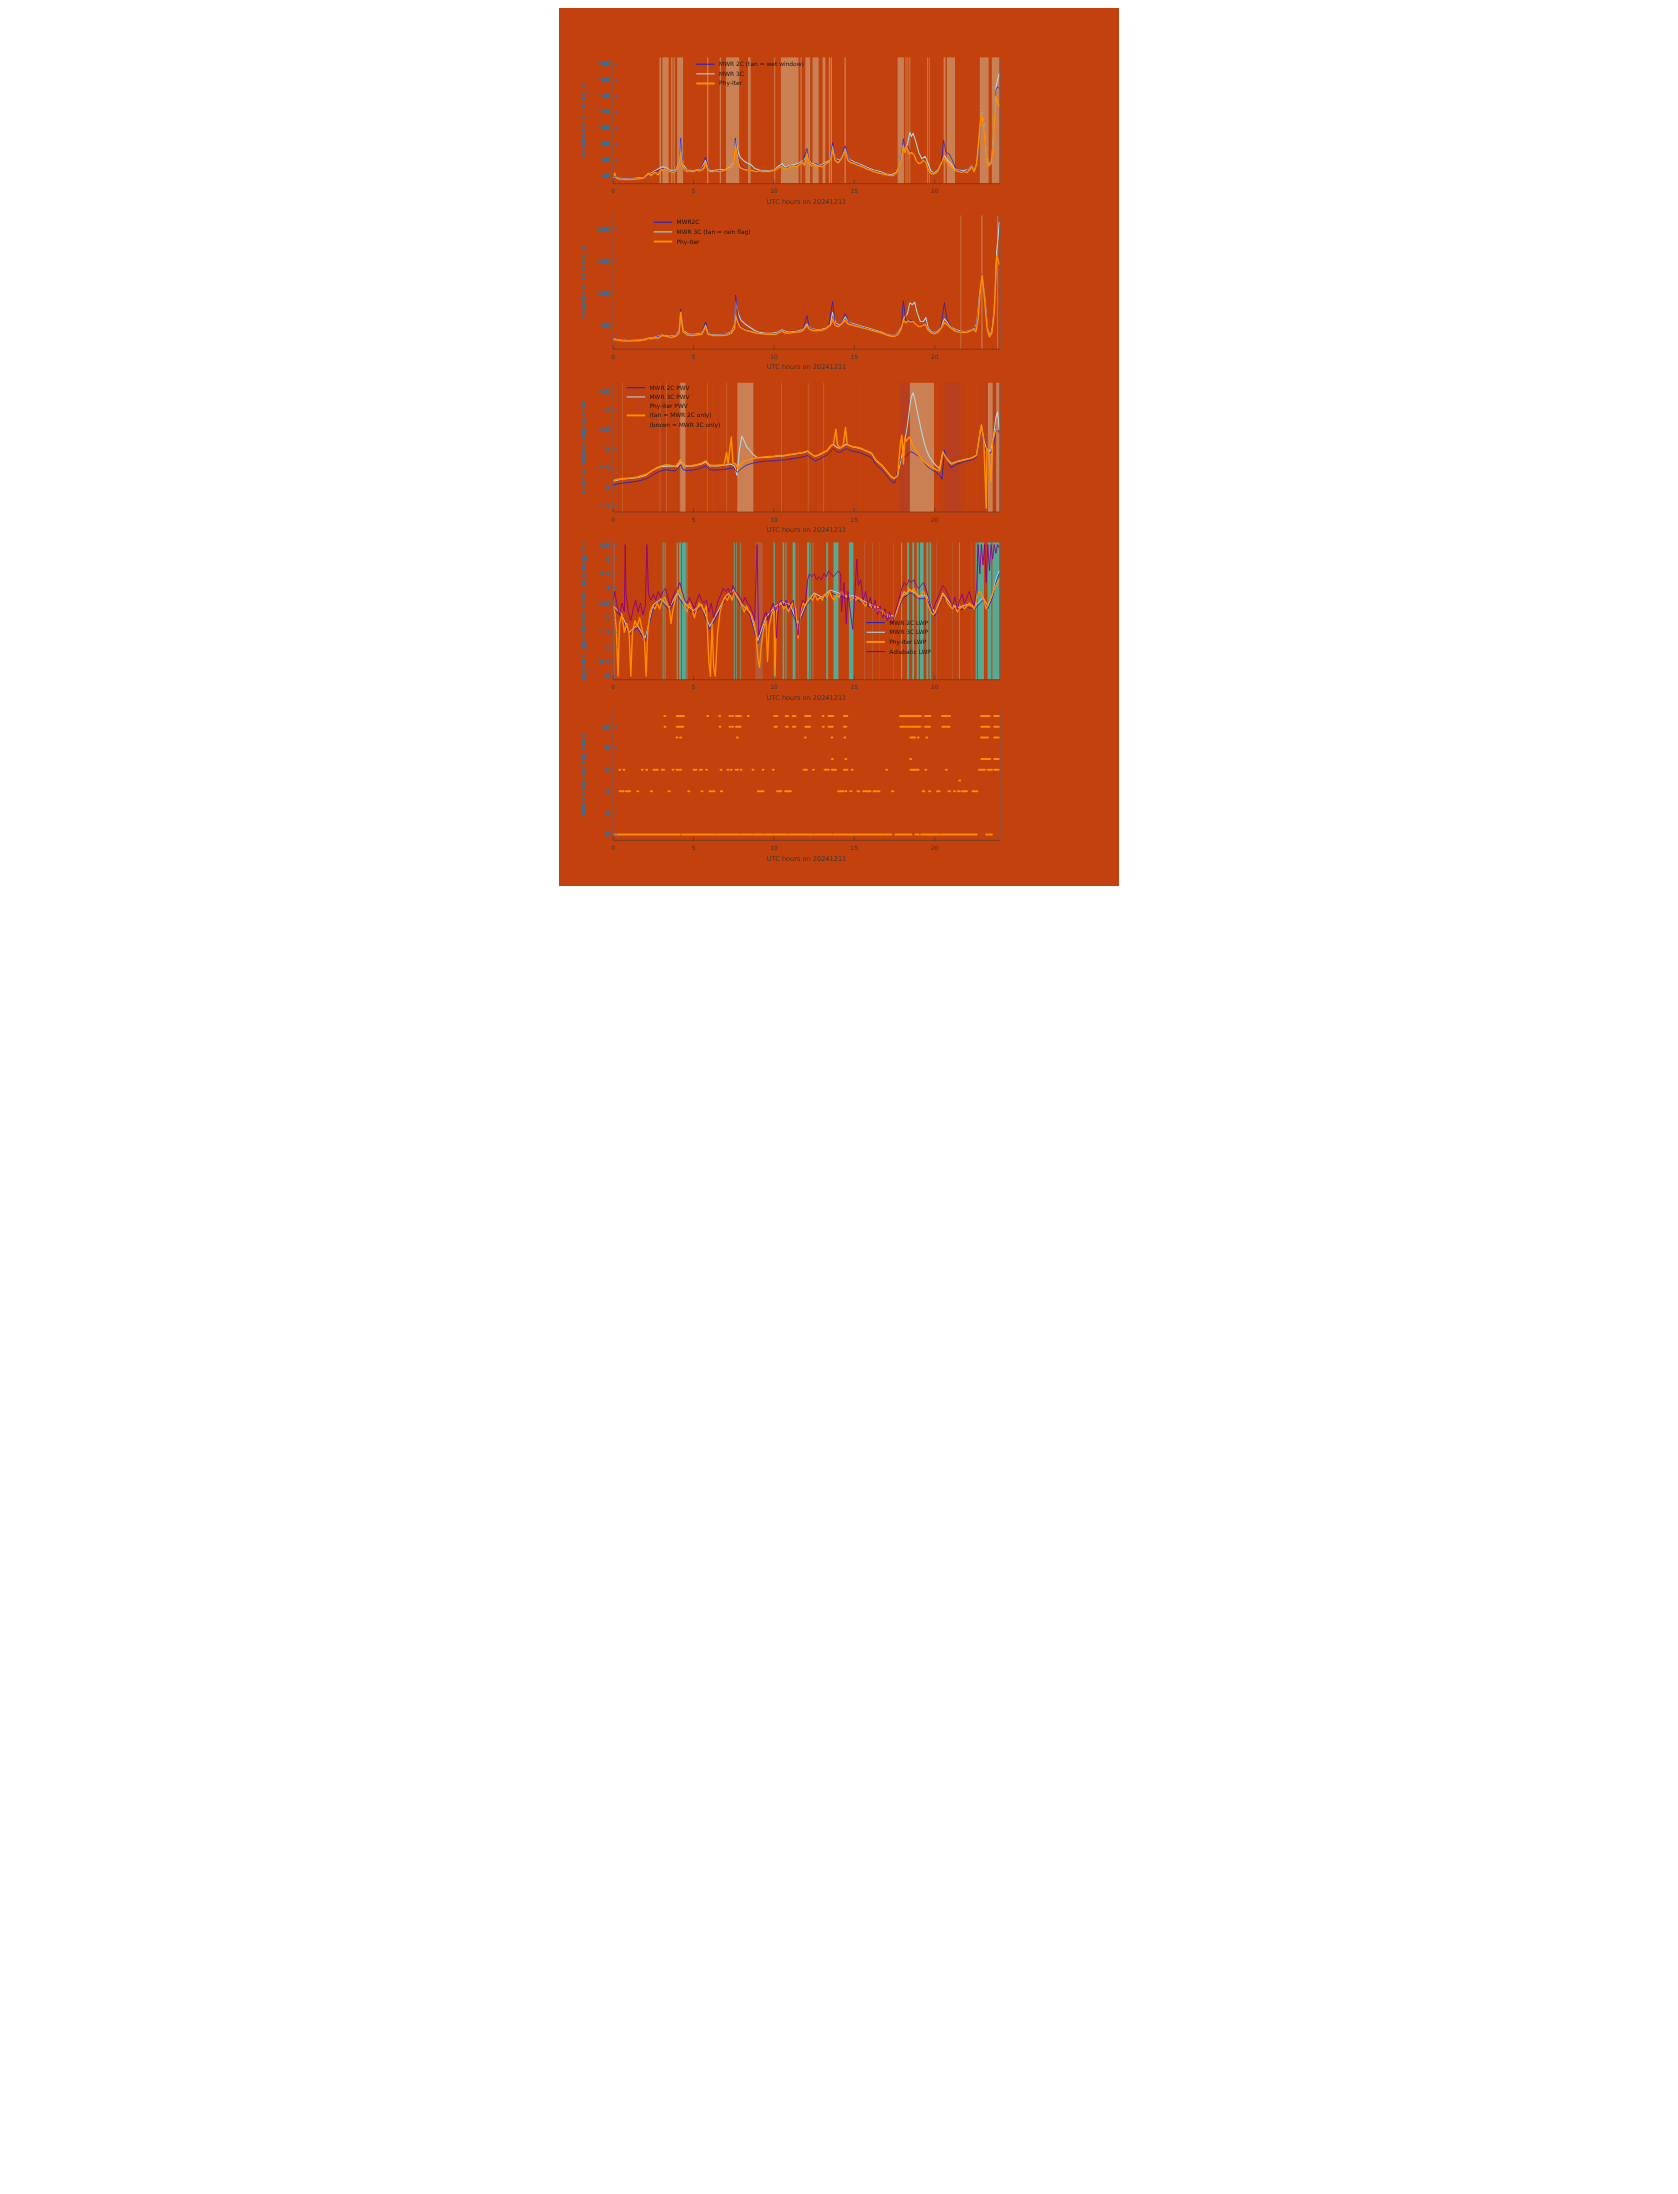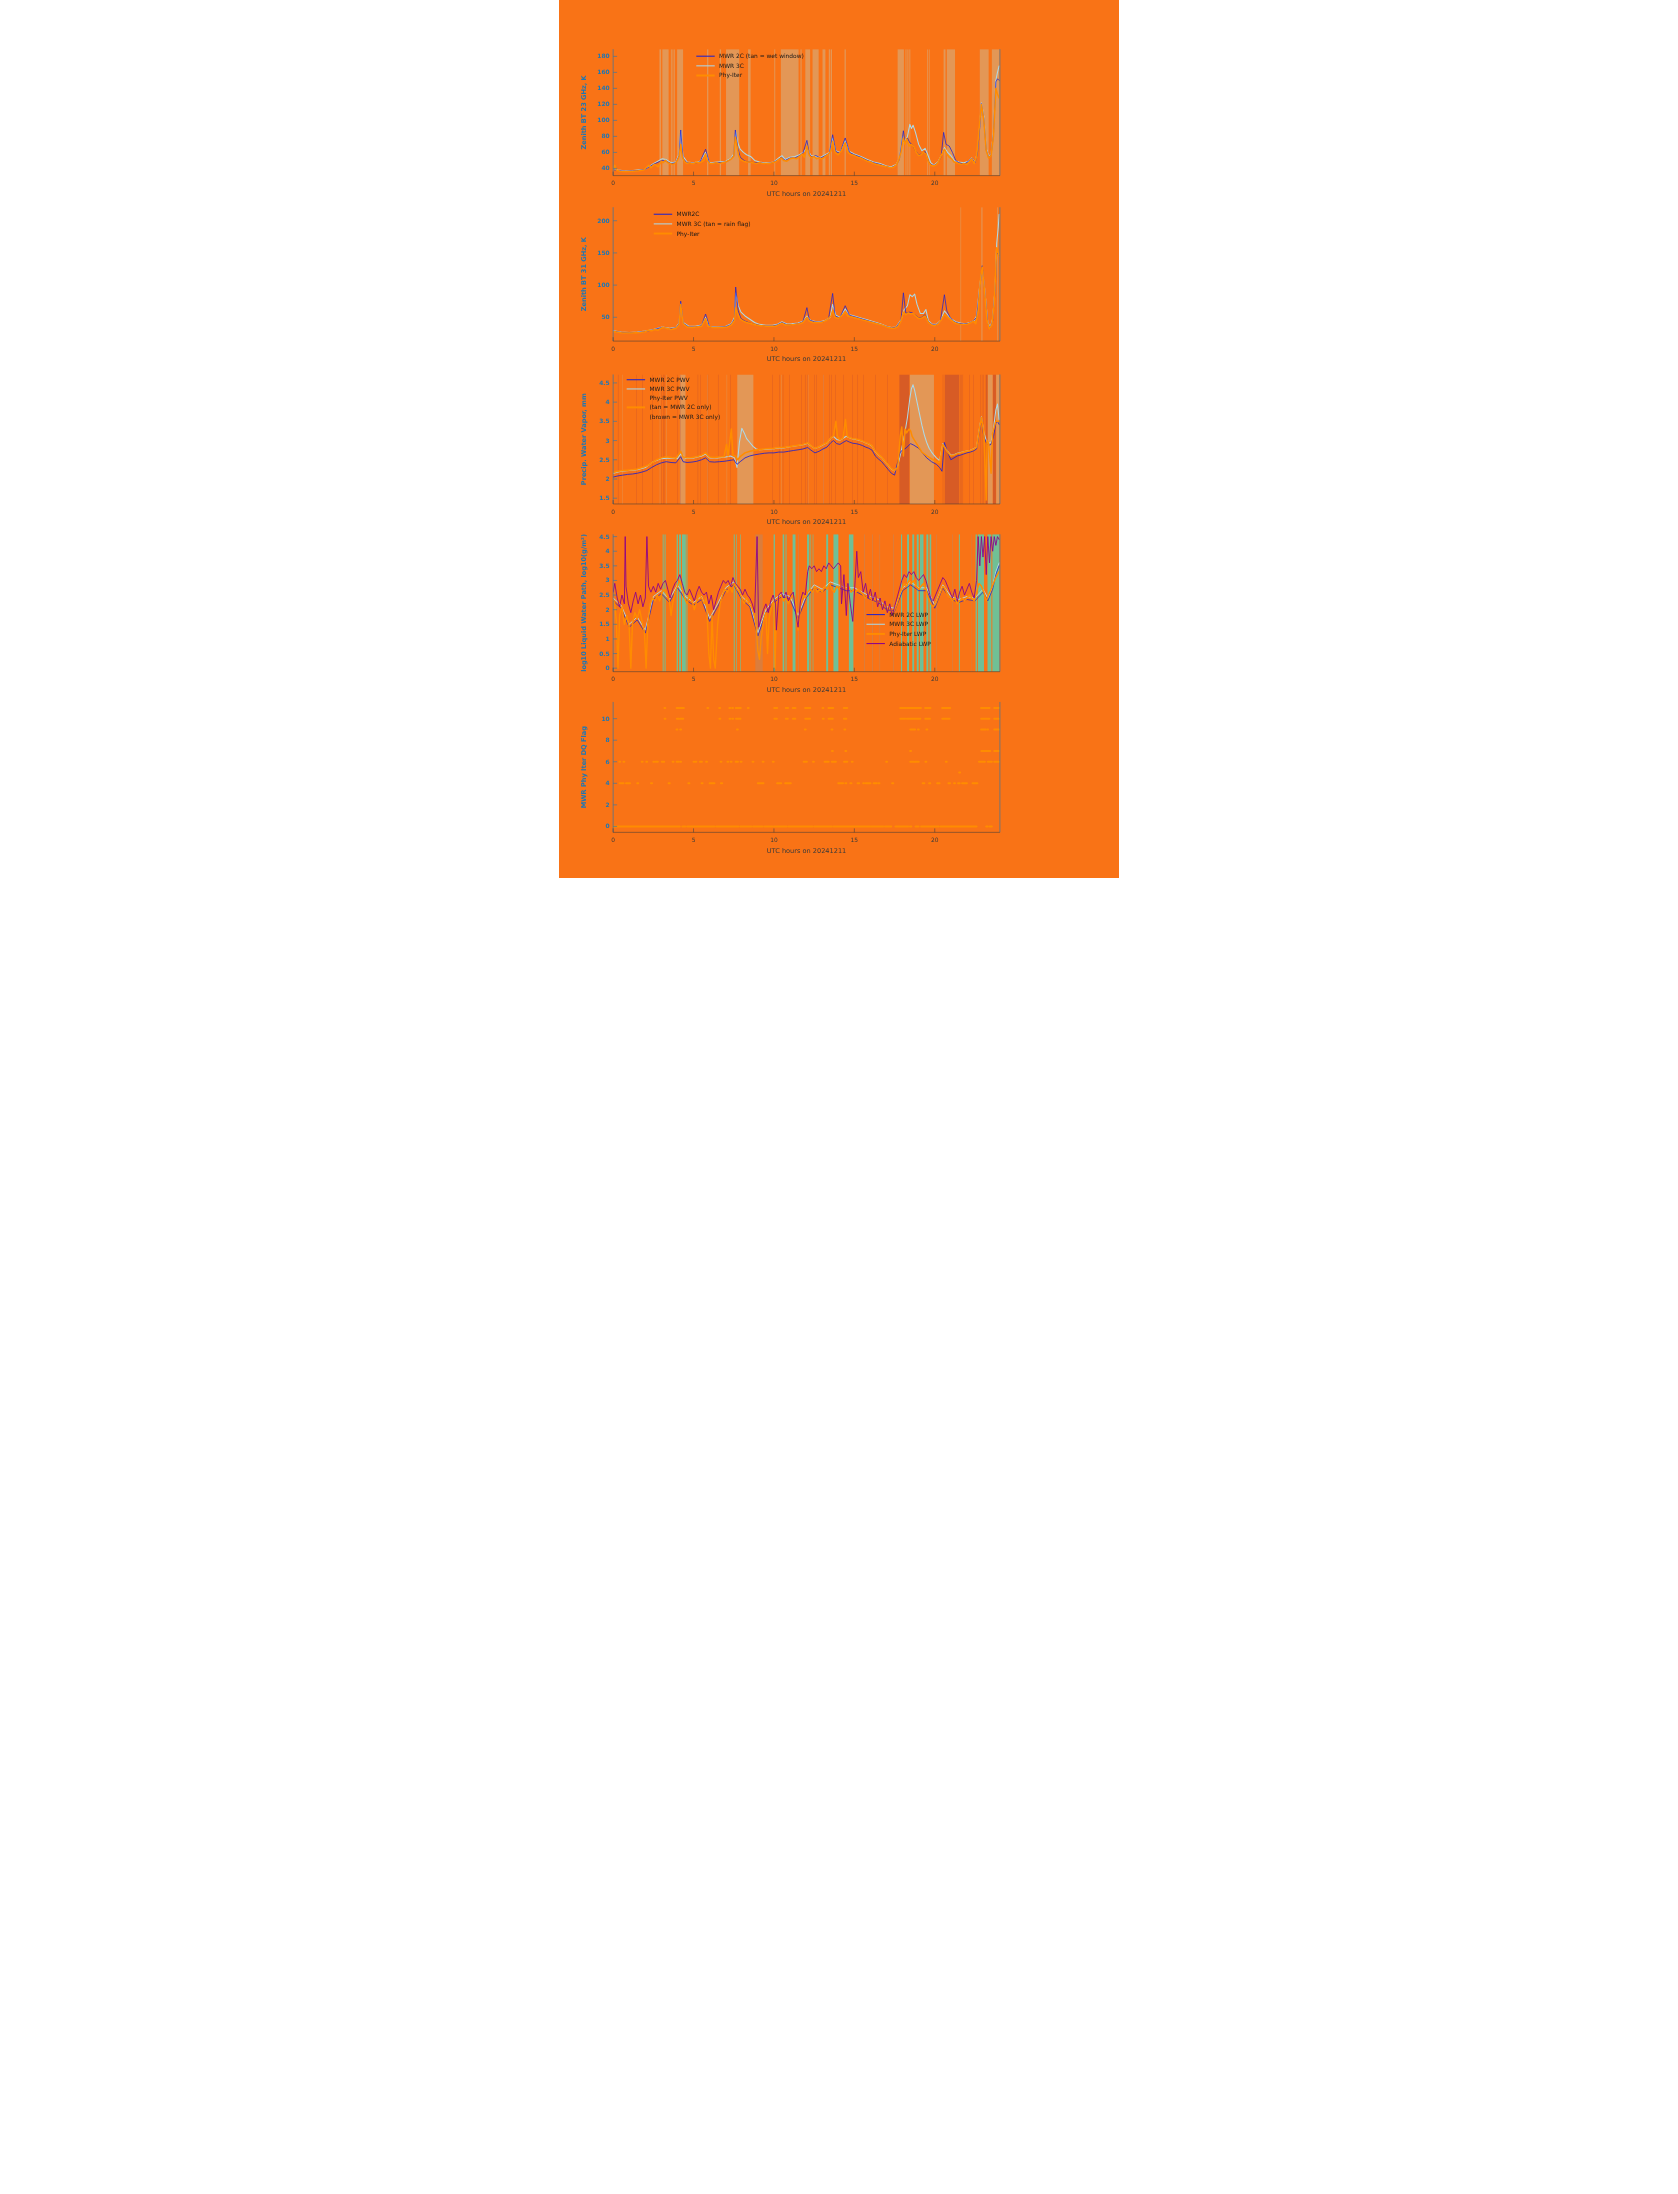--- a/index.html
+++ b/index.html
@@ -1,17 +1,17 @@
 <!DOCTYPE html>
 <html style="font-size:7px"><head>
 <meta charset="utf-8">
 <style>
   html,body{margin:0;padding:0;background:#ffffff;}
   body{font-family:"DejaVu Sans","Liberation Sans",sans-serif;}
-  #figure-root{position:relative;width:560px;height:878px;background:#f97316;margin:0 auto;}
+  #figure-root{position:relative;width:560px;height:878px;background:#c2410c;margin:8px auto;}
   svg text{user-select:none;}
 </style>
 </head>
 <body>
 
 <div id="figure-root">
   <svg id="fig" width="560" height="878" viewBox="0 0 1275 2000" xmlns="http://www.w3.org/2000/svg">
       <g>
         <clipPath id="clip-bt23">
           <rect x="123" y="112" width="881" height="288"></rect>

